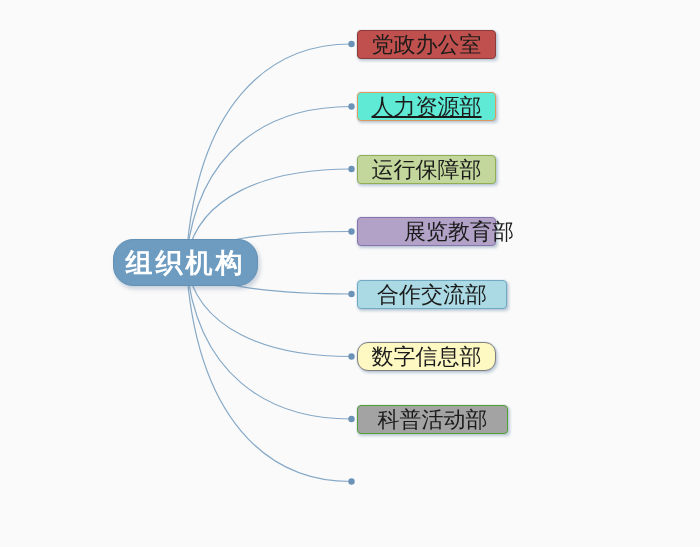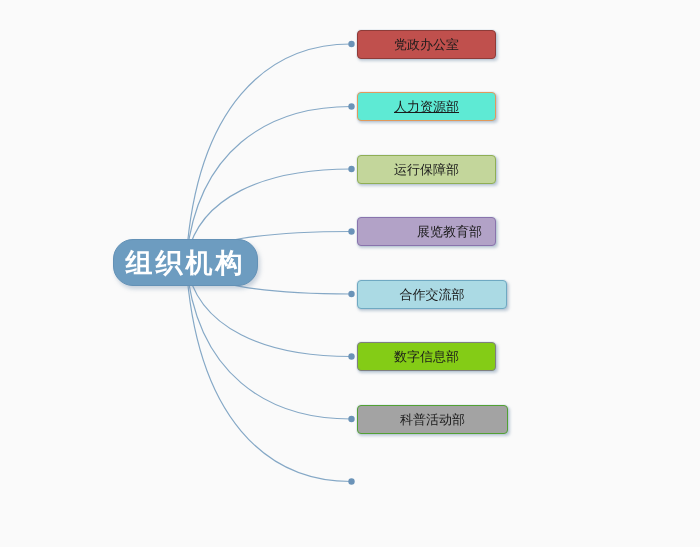--- a/index.html
+++ b/index.html
@@ -26,21 +26,21 @@
     top: 0;
     width: 100%;
     height: 100%;
     z-index: 2;
   }
   .branch-node {
     position: absolute;
     height: 29px;
     line-height: 27px;
     text-align: center;
-    font-size: 13px;
+    font-size: 22px;
     font-weight: 500;
     color: #1B1B1B;
     border-style: solid;
     border-width: 1.5px;
     border-radius: 4px;
     box-sizing: border-box;
     box-shadow: 1.5px 2px 3px rgba(105, 135, 165, 0.40),
                 0 0 0 1px rgba(170, 195, 215, 0.18);
     cursor: default;
     white-space: nowrap;
@@ -85,19 +85,19 @@
       <circle cx="351.5" cy="419" r="3.2" fill="#6B93B8"></circle>
       <path d="M 186 262 C 196 420.03999999999996, 268 481.5, 351 481.5" fill="none" stroke="#85A8C6" stroke-width="1.2"></path>
       <circle cx="351.5" cy="481.5" r="3.2" fill="#6B93B8"></circle>
     </svg>
   <div id="branches">
       <div class="branch-node" style="left: 357px; top: 29.5px; width: 139px; background: rgb(192, 80, 77); border-color: rgb(142, 59, 56);"><span>党政办公室</span></div>
       <div class="branch-node" style="left: 357px; top: 92px; width: 139px; background: #5eead4; border-color: rgb(224, 153, 92); text-decoration: underline;"><span>人力资源部</span></div>
       <div class="branch-node" style="left: 357px; top: 154.5px; width: 139px; background: rgb(195, 214, 155); border-color: rgb(143, 174, 84);"><span>运行保障部</span></div>
       <div class="branch-node" style="left: 357px; top: 217px; width: 139px; background: rgb(178, 162, 199); border-color: rgb(137, 115, 172); padding-left: 46px;"><span>展览教育部</span></div>
       <div class="branch-node" style="left: 357px; top: 279.5px; width: 150px; background: rgb(171, 218, 228); border-color: rgb(111, 169, 194);"><span>合作交流部</span></div>
-      <div class="branch-node" style="left: 357px; top: 342px; width: 139px; background: #84cc16; border-color: rgb(127, 127, 127);"><span>数字信息部</span></div>
+      <div class="branch-node" style="left: 357px; top: 342px; width: 139px; background: #fef9c3; border-color: rgb(127, 127, 127); border-radius: 11px;"><span>数字信息部</span></div>
       <div class="branch-node" style="left: 357px; top: 404.5px; width: 151px; background: #a3a3a3; border-color: rgb(82, 161, 51);"><span>科普活动部</span></div>
     </div>
   <div class="root-node" style="left: 113px; top: 239px; width: 145px; height: 47px; background: rgb(109, 156, 192); border-color: rgb(99, 145, 182); color: rgb(255, 255, 255);">
     <span>组织机构</span>
   </div>
 </div>
 
 </body></html>

